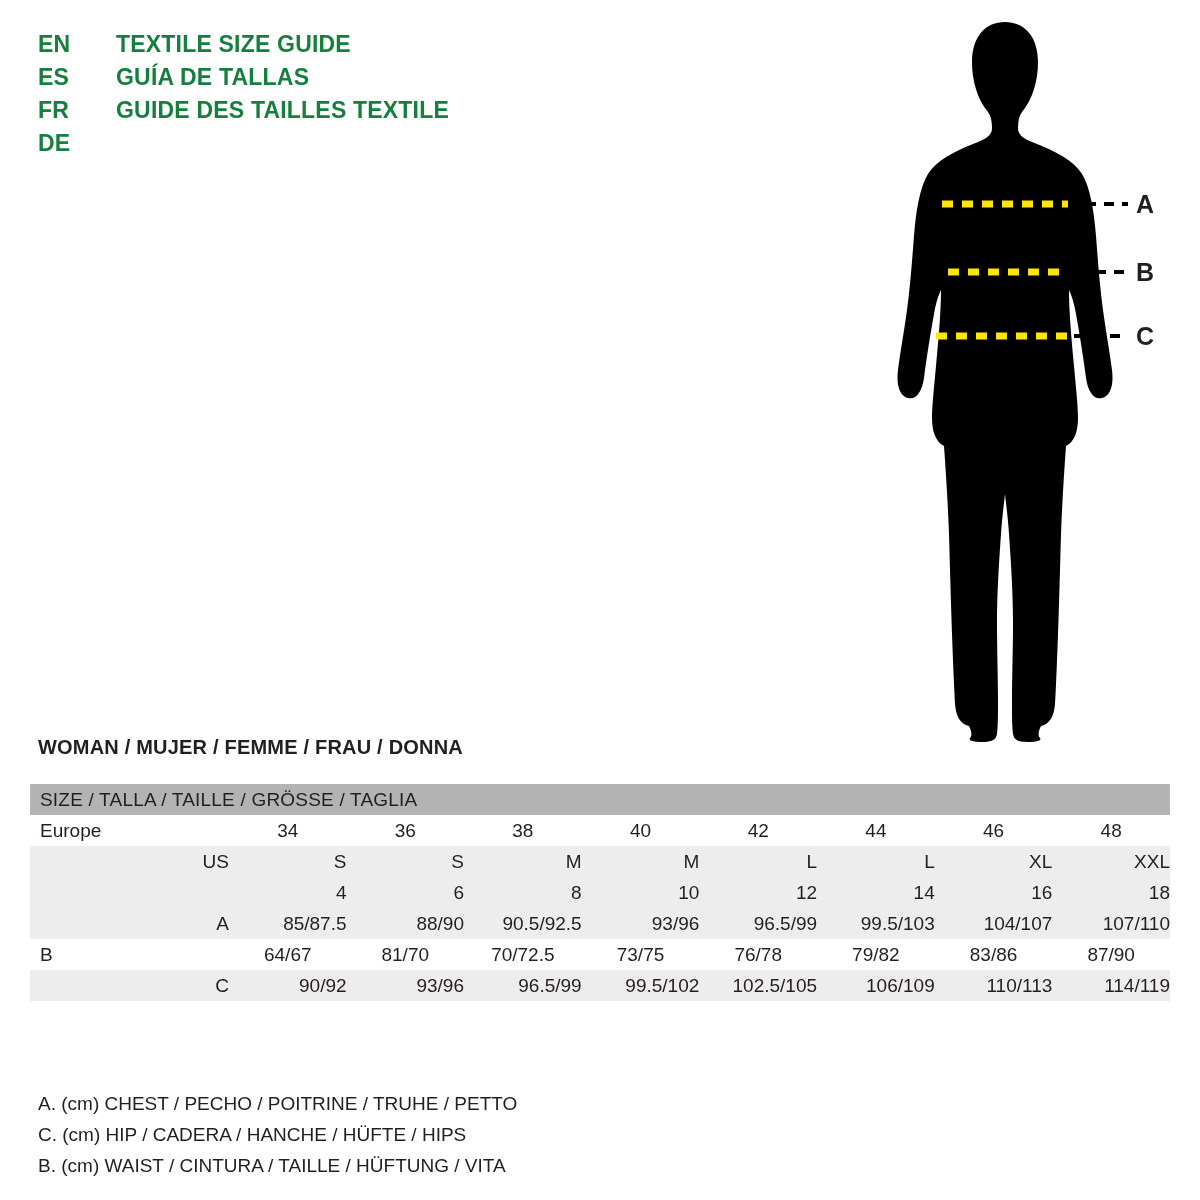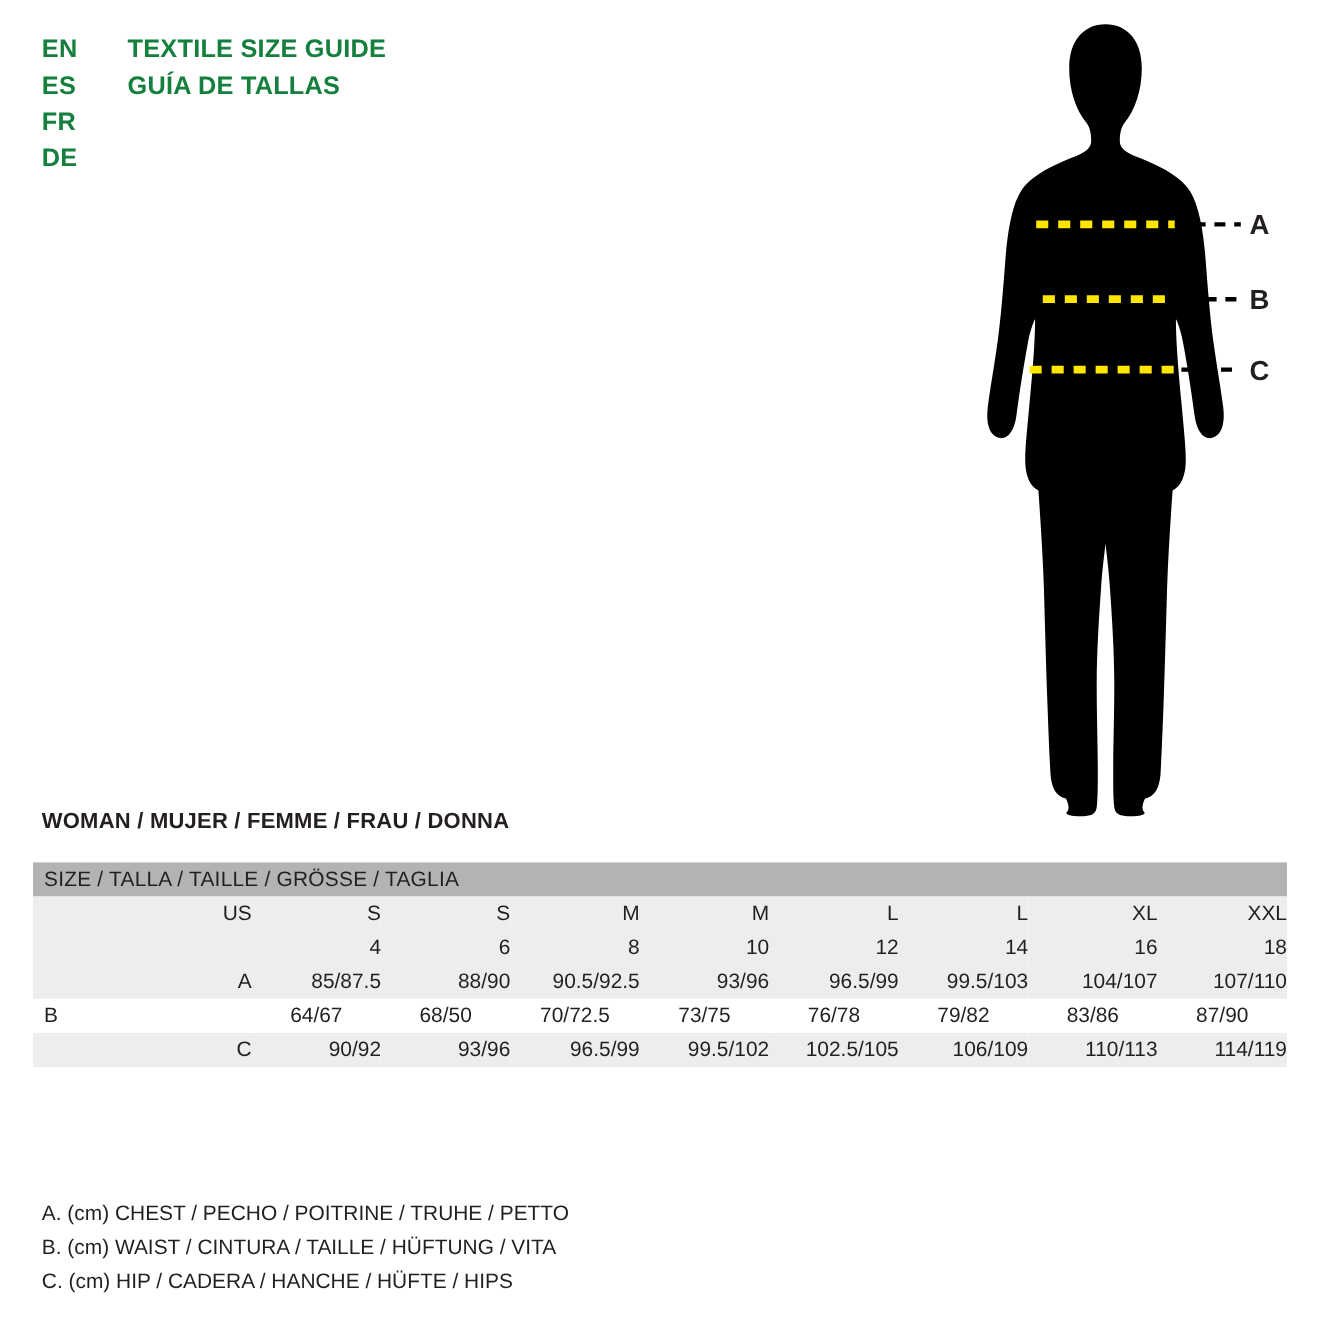--- a/index.html
+++ b/index.html
@@ -124,20 +124,21 @@
   <div class="lang-row">
     <span class="lang-code">EN</span>
     <span class="lang-text">TEXTILE SIZE GUIDE</span>
   </div>
   <div class="lang-row">
     <span class="lang-code">ES</span>
     <span class="lang-text">GUÍA DE TALLAS</span>
   </div>
   <div class="lang-row">
     <span class="lang-code">FR</span>
+    <span class="lang-text">GUIDE DES TAILLES TEXTILE</span>
   </div>
   <div class="lang-row">
     <span class="lang-code">DE</span>
   </div>
 </div>
 
 <div class="figure-wrap">
   <svg width="330" height="730" viewBox="0 0 330 730" xmlns="http://www.w3.org/2000/svg">
 
     <g>
@@ -212,20 +213,31 @@
 </div>
 
 <div class="section-title">WOMAN / MUJER / FEMME / FRAU / DONNA</div>
 
 <table class="size-table">
   <tbody>
     <tr class="row-head">
       <td colspan="9">SIZE / TALLA / TAILLE / GRÖSSE / TAGLIA</td>
     </tr>
 
+    <tr class="plain">
+      <td class="label">Europe</td>
+      <td class="val">34</td>
+      <td class="val">36</td>
+      <td class="val">38</td>
+      <td class="val">40</td>
+      <td class="val">42</td>
+      <td class="val">44</td>
+      <td class="val">46</td>
+      <td class="val">48</td>
+    </tr>
 
     <tr class="shade">
       <td class="label">US</td>
       <td class="val">S</td>
       <td class="val">S</td>
       <td class="val">M</td>
       <td class="val">M</td>
       <td class="val">L</td>
       <td class="val">L</td>
       <td class="val">XL</td>
@@ -253,21 +265,21 @@
       <td class="val">93/96</td>
       <td class="val">96.5/99</td>
       <td class="val">99.5/103</td>
       <td class="val">104/107</td>
       <td class="val">107/110</td>
     </tr>
 
     <tr class="plain">
       <td class="label">B</td>
       <td class="val">64/67</td>
-      <td class="val">68/50</td>
+      <td class="val">81/70</td>
       <td class="val">70/72.5</td>
       <td class="val">73/75</td>
       <td class="val">76/78</td>
       <td class="val">79/82</td>
       <td class="val">83/86</td>
       <td class="val">87/90</td>
     </tr>
 
     <tr class="shade">
       <td class="label">C</td>
@@ -278,15 +290,15 @@
       <td class="val">102.5/105</td>
       <td class="val">106/109</td>
       <td class="val">110/113</td>
       <td class="val">114/119</td>
     </tr>
   </tbody>
 </table>
 
 <div class="footnotes">
   <div class="footnote">A. (cm) CHEST / PECHO / POITRINE / TRUHE / PETTO</div>
+  <div class="footnote">C. (cm) HIP / CADERA / HANCHE / HÜFTE / HIPS</div>
   <div class="footnote">B. (cm) WAIST / CINTURA / TAILLE / HÜFTUNG / VITA</div>
-  <div class="footnote">C. (cm) HIP / CADERA / HANCHE / HÜFTE / HIPS</div>
 </div>
 
 </body></html>

